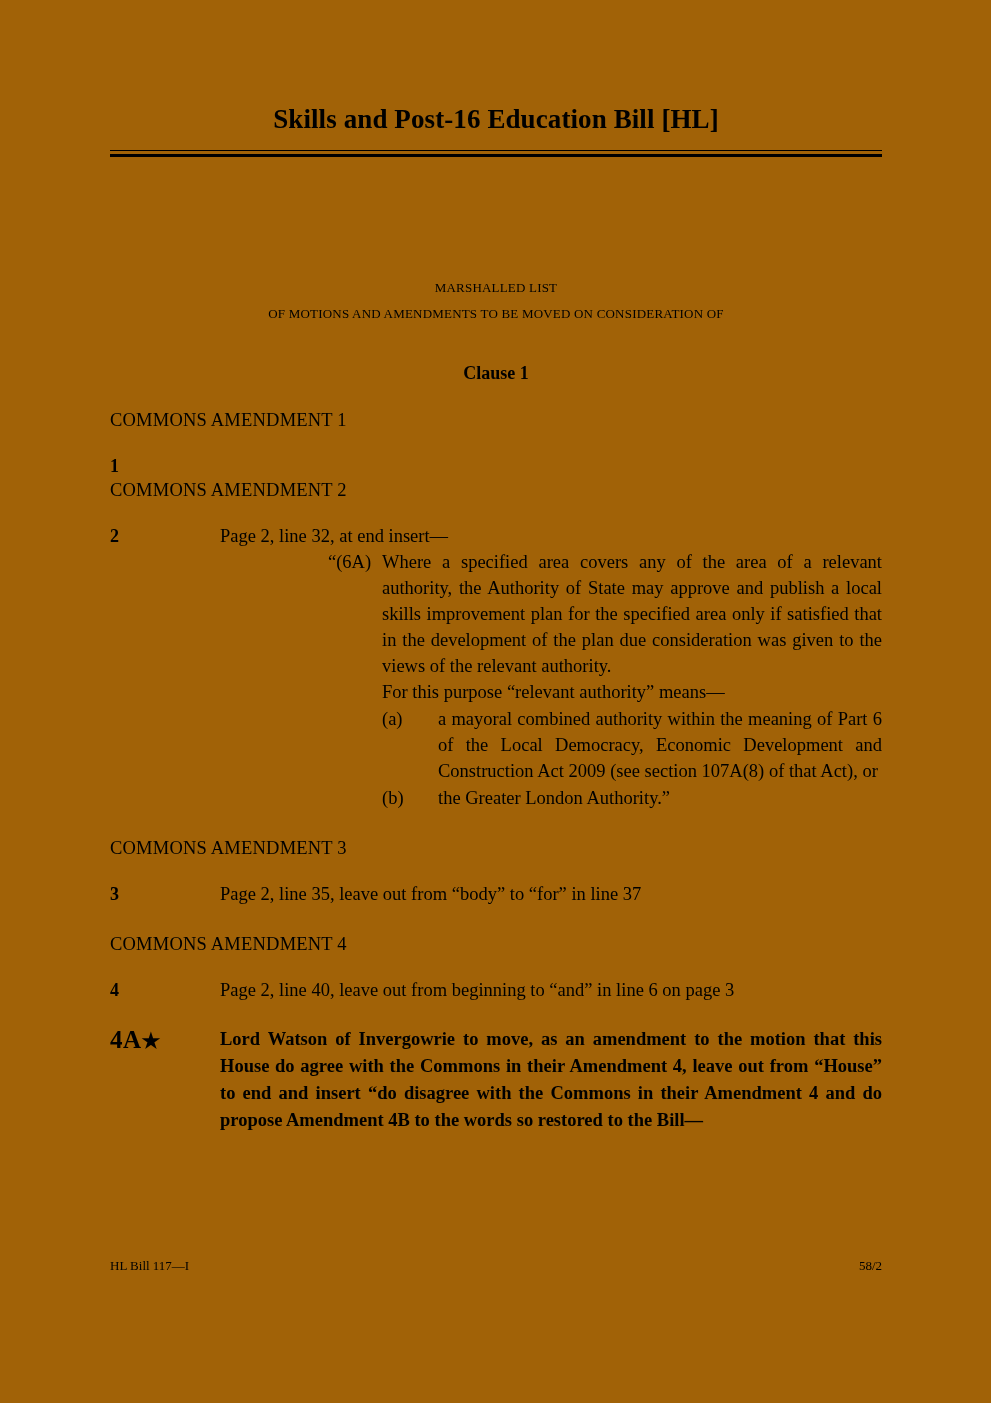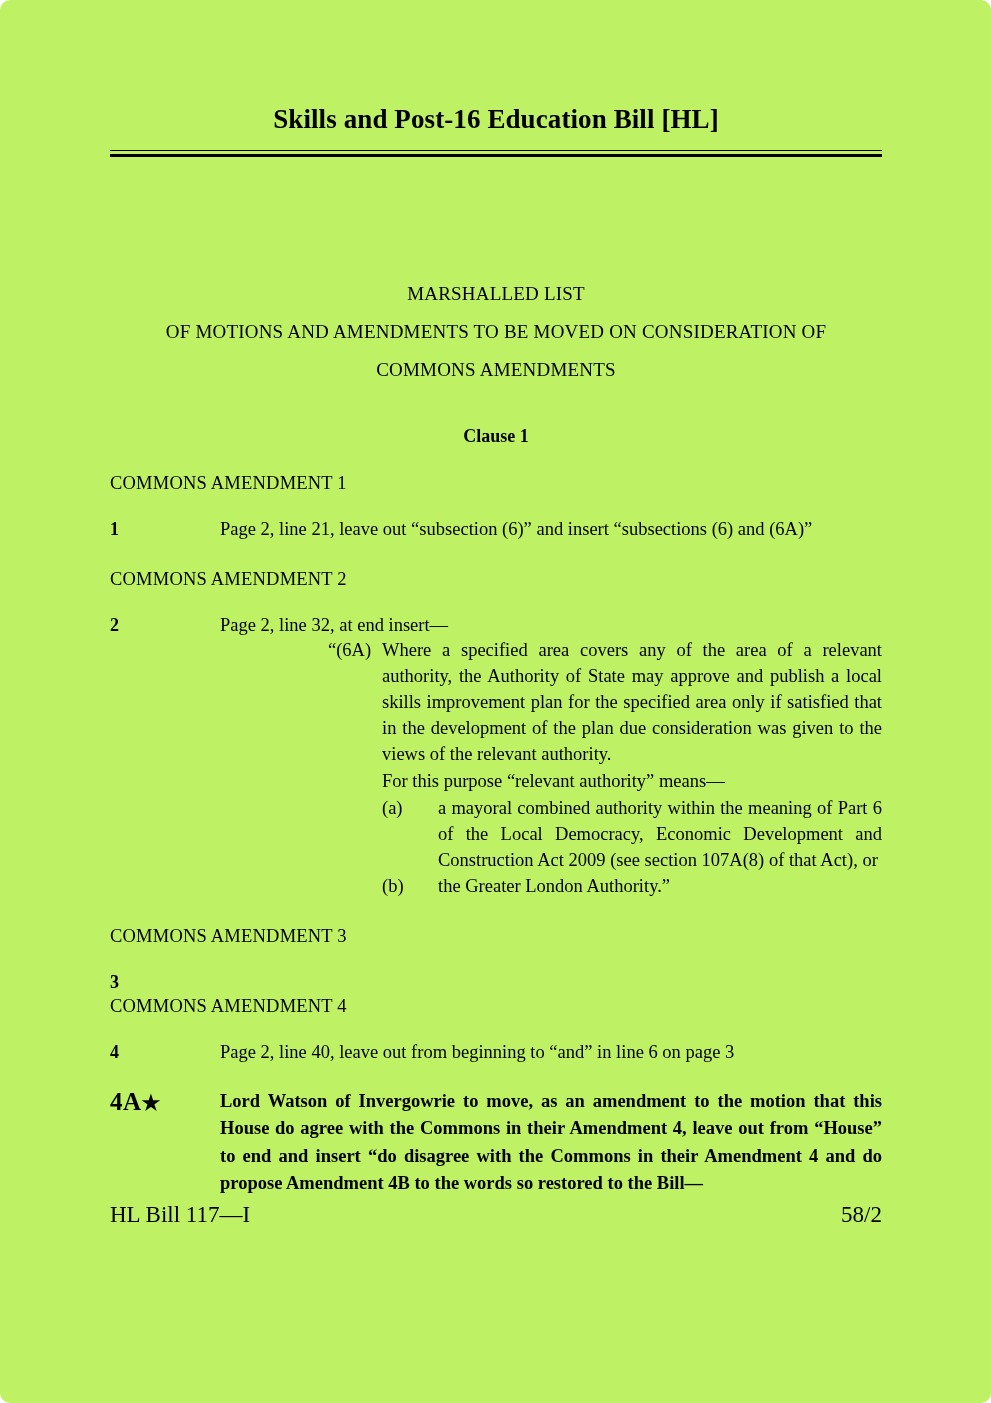--- a/index.html
+++ b/index.html
@@ -4,27 +4,26 @@
 <style>
   html, body {
     margin: 0;
     padding: 0;
     background: #ffffff;
   }
   .page {
     position: relative;
     width: 991px;
     height: 1403px;
-    background: #bef264;
+    background: #a16207;
     margin: 0 auto;
     font-family: "Liberation Serif", "DejaVu Serif", serif;
     color: #000000;
     box-sizing: border-box;
     overflow: hidden;
-    border-radius: 10px;
   }
 
   
   .content {
     position: absolute;
     left: 110px;
     top: 0;
     width: 772px;   
   }
 
@@ -51,21 +50,21 @@
     background: #000;
     width: 100%;
   }
   .rule-gap-2 { height: 3px; }
   .rule-gap-1 { height: 2px; }
 
   
   .headblock {
     margin-top: 118px;
     text-align: center;
-    font-size: 19px;
+    font-size: 13px;
     line-height: 2.02;
     letter-spacing: 0.2px;
   }
   .headblock div { white-space: nowrap; }
 
   
   .notebox {
     margin-top: 70px;
   }
   .note-text {
@@ -168,55 +167,53 @@
     left: 0;
     top: 0;
   }
   .q-item.noj { text-align: left; }
 
   
   .footer {
     position: absolute;
     left: 110px;
     width: 772px;
-    top: 1202px;
+    top: 1258px;
     display: flex;
     justify-content: space-between;
-    font-size: 23px;
+    font-size: 13px;
   }
 </style>
 </head>
 <body>
 
 <div class="page">
 
   <div class="content">
 
     <h1 class="doc-title">Skills and Post-16 Education Bill [HL]</h1>
 
     <div class="rule-group-title">
       <div class="rule-thin"></div>
       <div class="rule-gap-2"></div>
       <div class="rule-thick"></div>
     </div>
 
     <div class="headblock">
       <div>MARSHALLED LIST</div>
       <div>OF MOTIONS AND AMENDMENTS TO BE MOVED ON CONSIDERATION OF</div>
-      <div>COMMONS AMENDMENTS</div>
     </div>
 
 
     <div class="clause-head">Clause 1</div>
 
     <div class="section">
       <div class="amend-head">COMMONS AMENDMENT 1</div>
       <div class="row">
         <div class="row-num">1</div>
-        <div class="row-body plain">Page 2, line 21, leave out “subsection (6)” and insert “subsections (6) and (6A)”</div>
       </div>
     </div>
 
     <div class="section">
       <div class="amend-head">COMMONS AMENDMENT 2</div>
       <div class="row">
         <div class="row-num">2</div>
         <div class="row-body plain">Page 2, line 32, at end insert—</div>
 
         <div class="quote">
@@ -236,20 +233,21 @@
             </div>
           </div>
         </div>
       </div>
     </div>
 
     <div class="section">
       <div class="amend-head">COMMONS AMENDMENT 3</div>
       <div class="row">
         <div class="row-num">3</div>
+        <div class="row-body plain">Page 2, line 35, leave out from “body” to “for” in line 37</div>
       </div>
     </div>
 
     <div class="section">
       <div class="amend-head">COMMONS AMENDMENT 4</div>
       <div class="row">
         <div class="row-num">4</div>
         <div class="row-body plain">Page 2, line 40, leave out from beginning to “and” in line 6 on page 3</div>
       </div>
       <div class="row">

